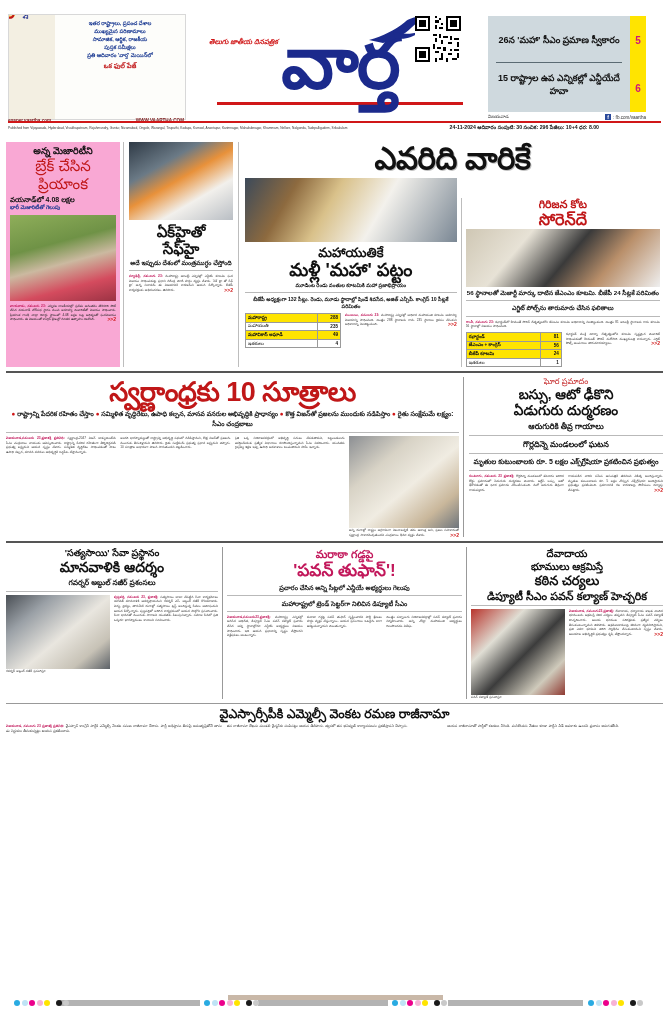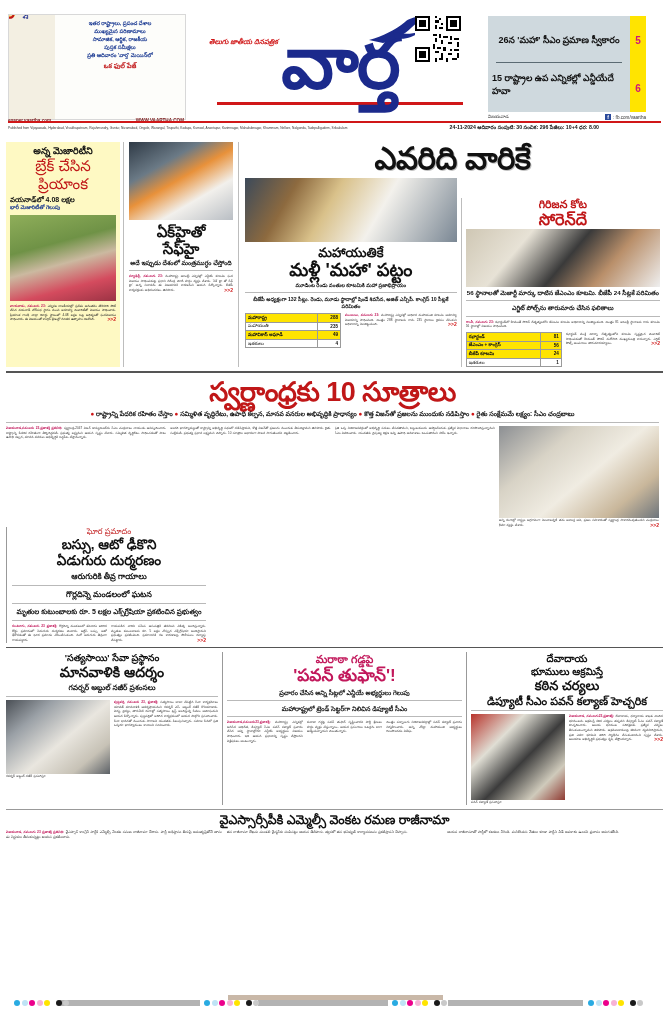--- a/index.html
+++ b/index.html
@@ -35,21 +35,21 @@
             position:absolute;left:14px;top:30px;}
   .logo-bird{position:absolute;left:170px;top:6px;}
   .logo-main{font-size:74px;font-weight:bold;color:#1b2a8c;letter-spacing:-2px;
              line-height:74px;margin-top:18px;font-family:"Liberation Sans",sans-serif;}
   .logo-rule{height:3px;background:#d01718;margin:2px 22px 0 22px;}
   .qr{position:absolute;left:415px;top:16px;width:46px;height:46px;}
 
   .teaser{position:absolute;left:488px;top:16px;width:158px;height:96px;
           background:#cfd9de;display:flex;}
   .teaser-main{flex:1;padding:2px 4px;}
-  .teaser-row{height:44px;display:flex;align-items:center;justify-content:center;text-align:left;}
+  .teaser-row{height:44px;display:flex;align-items:center;justify-content:center;text-align:center;}
   .teaser-row span{font-size:9px;font-weight:bold;color:#101010;line-height:13px;}
   .teaser-sep{height:1px;background:#5b6b73;margin:0 4px;}
   .teaser-tabs{width:16px;background:#ffe400;display:flex;flex-direction:column;}
   .tab{flex:1;display:flex;align-items:center;justify-content:center;}
   .tab b{color:#d0157a;font-size:10px;}
   .teaser-foot{position:absolute;left:488px;top:114px;width:158px;display:flex;
                justify-content:space-between;align-items:center;font-size:4.6px;color:#333;}
   .fb{display:inline-flex;align-items:center;gap:2px;}
   .fb i{display:inline-block;width:6px;height:6px;background:#2b4a9b;color:#fff;
         font-style:normal;font-size:5px;text-align:center;line-height:6px;font-weight:bold;}
@@ -58,21 +58,21 @@
   .dateline{position:absolute;right:10px;top:124px;font-size:5.2px;font-weight:bold;color:#111;}
   .mast-rule{position:absolute;left:8px;top:121px;width:653px;height:1.6px;background:#d01718;}
 
   
   .content{position:absolute;left:6px;top:142px;width:657px;}
   .hr-thin{height:1px;background:#b9b9b9;margin:3px 0;}
   .hr-dark{height:1.6px;background:#555;margin:4px 0;}
 
   .row1{display:flex;gap:0;}
   
-  .colA{width:114px;background:#fef9c3;padding:3px 4px;box-sizing:border-box;}
+  .colA{width:114px;background:#f9a8d4;padding:3px 4px;box-sizing:border-box;}
   .colA .k1{font-size:9.5px;font-weight:bold;color:#111;line-height:11px;}
   .colA .k2{font-size:15px;font-weight:normal;color:#c01718;line-height:17px;margin-top:1px;}
   .colA .k3{font-size:7px;font-weight:bold;color:#111;margin-top:3px;line-height:9px;}
   .colA .k4{font-size:5.4px;font-weight:bold;color:#14348f;line-height:7px;}
   .photo{background:#c9c4b8;position:relative;overflow:hidden;}
   .pk-photo{height:86px;margin:4px 0 3px 0;
             background:linear-gradient(165deg,#8fae5a 0%,#6f9246 35%,#cbb9a0 55%,#d44b5e 78%,#9b3344 100%);}
   .colA .cap{font-size:3.1px;line-height:4.4px;color:#222;text-align:justify;}
 
   .vline{width:1px;background:#bdbdbd;margin:0 3px;}
@@ -103,21 +103,21 @@
   .res-box{display:flex;gap:4px;margin-top:3px;}
   .res-tbl{width:96px;font-size:4.6px;border-collapse:collapse;}
   .res-tbl td{border:.4px solid #9a9a9a;padding:.8px 2px;}
   .res-tbl .hl{background:#ffe400;font-weight:bold;}
   .res-tbl .num{text-align:right;font-weight:bold;}
   .res-note{flex:1;}
 
   .kicker-line{font-size:5.2px;text-align:center;font-weight:bold;line-height:7px;margin:2px 0;}
 
   
-  .band2{margin-top:4px;display:flex;flex-direction:column;}
+  .band2{margin-top:4px;display:flex;}
   .b2-left{flex:1;padding-right:4px;box-sizing:border-box;}
   .b2-right{width:200px;padding-left:5px;box-sizing:border-box;border-left:1px solid #999;}
   .swarna{font-size:27px;font-weight:bold;text-align:center;color:#c01718;line-height:30px;
           letter-spacing:-.5px;}
   .bullets{font-size:6.4px;font-weight:bold;text-align:center;line-height:10px;margin-top:2px;color:#111;}
   .bullets .dot{color:#d01718;}
   .b2-cols{display:flex;gap:4px;margin-top:3px;}
   .b2-cols .c{flex:1;}
   .cbn-photo{height:92px;background:linear-gradient(140deg,#8c8f93 0%,#d8d3c6 30%,#f0ece2 55%,#c9b79b 80%,#6e757c 100%);}
   .b2r-k0{font-size:8px;font-weight:normal;text-align:center;color:#c01718;line-height:10px;}

